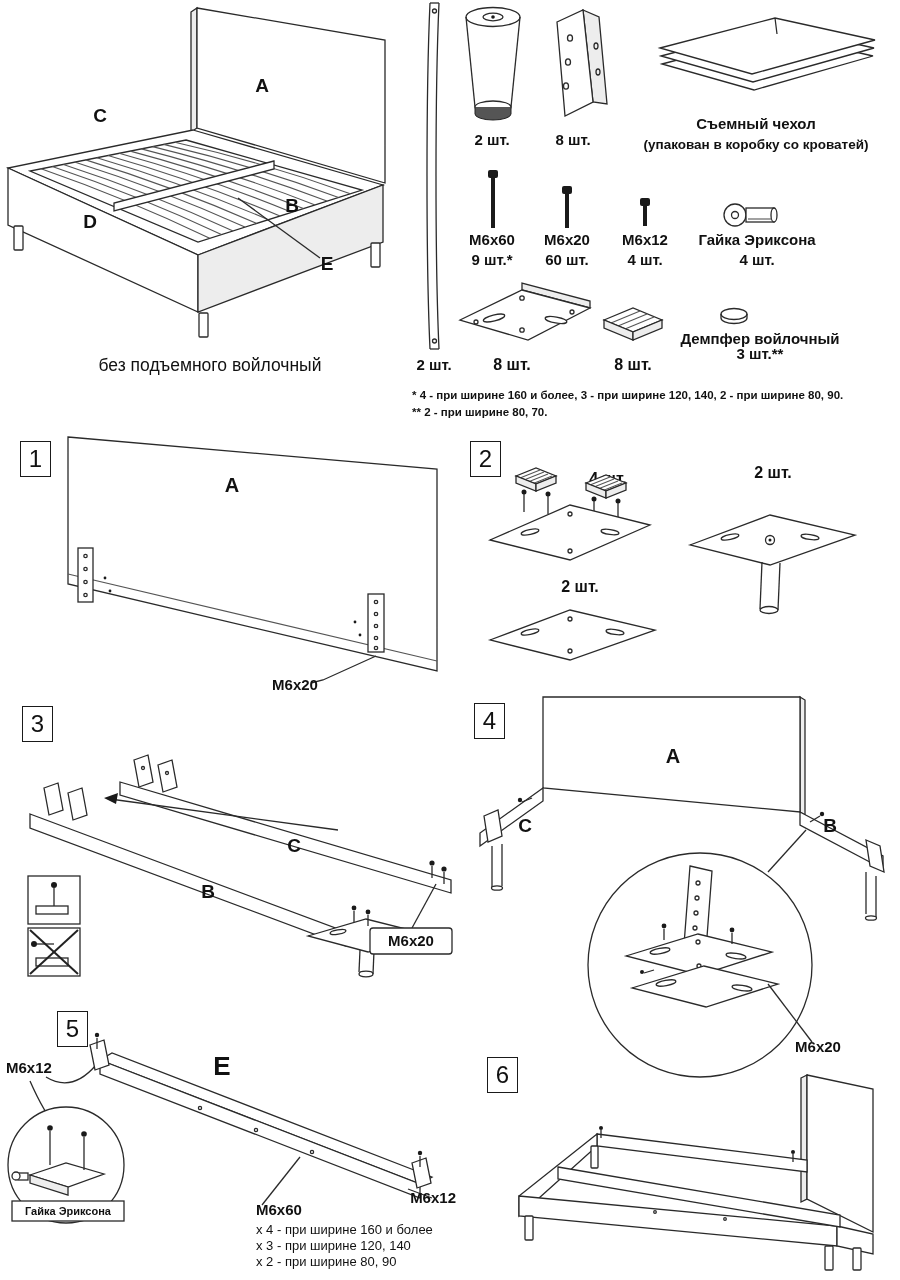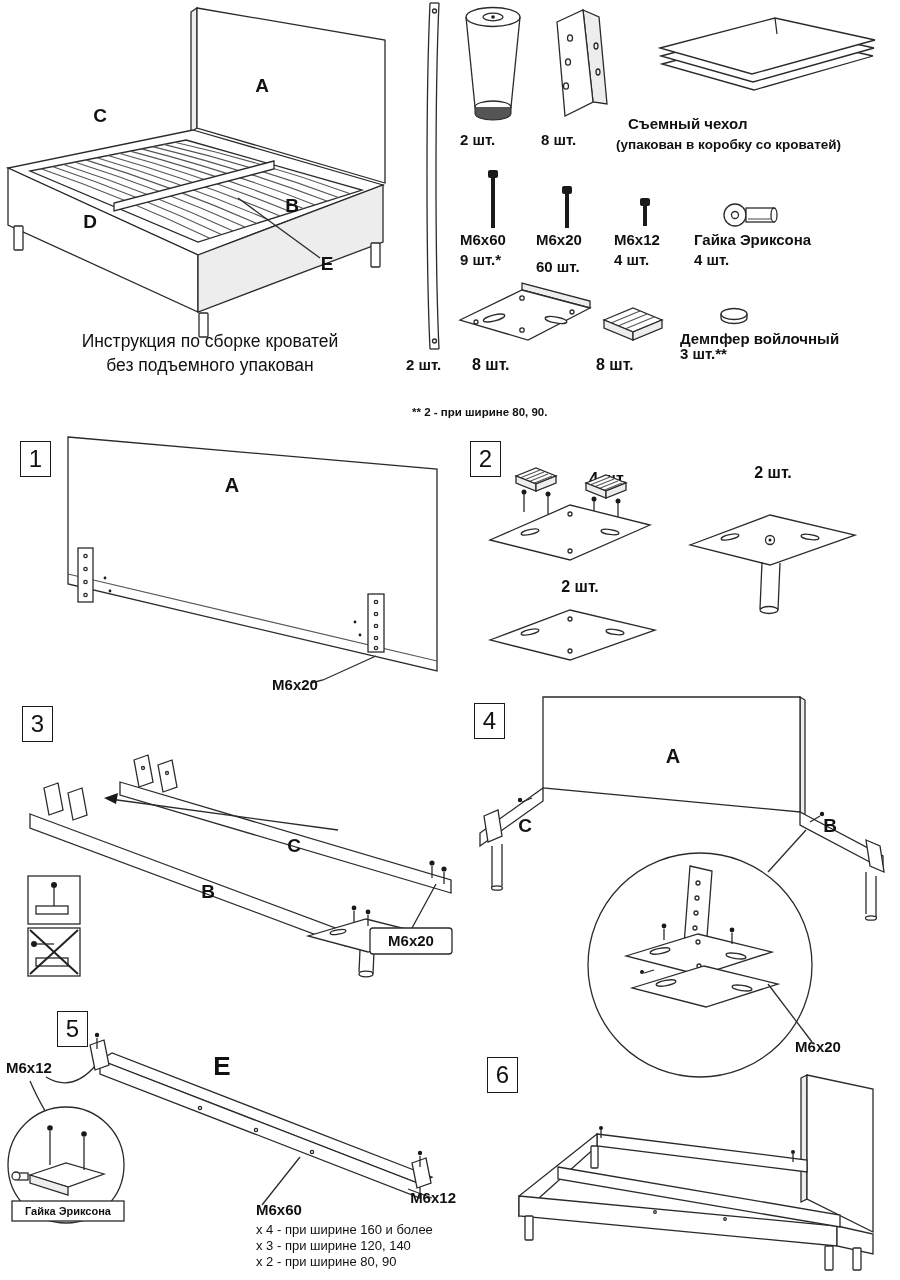--- a/index.html
+++ b/index.html
@@ -1,20 +1,20 @@
 <!DOCTYPE html>
 <html><head>
 <meta charset="utf-8">
 <style>
   * { margin:0; padding:0; box-sizing:border-box; }
   html,body { background:#fff; }
   body { font-family:"Liberation Sans", sans-serif; color:#111; }
   .page { position:relative; width:900px; height:1280px; background:#fff; overflow:hidden; }
   .abs { position:absolute; }
-  .lbl { position:absolute; font-weight:bold; font-size:15px; line-height:1.15; }
+  .lbl { position:absolute; font-weight:bold; text-align:center; font-size:15px; line-height:1.15; }
   .txt { position:absolute; text-align:center; }
   .fnote { position:absolute; font-weight:bold; font-size:11.5px; text-align:left; }
   .step-num { position:absolute; width:31px; height:36px; border:1.7px solid #1a1a1a; display:flex;
               align-items:center; justify-content:center; font-size:24px; background:#fff; z-index:6; }
   svg.abs { overflow:visible; }
   svg text { font-family:"Liberation Sans", sans-serif; fill:#111; }
   .ln { stroke:#2a2a2a; stroke-width:1.3; fill:none; }
   .lt { stroke:#555; stroke-width:1.1; fill:none; }
   .fw { fill:#fff; stroke:#2a2a2a; stroke-width:1.3; }
   .fg { fill:#ededed; stroke:#2a2a2a; stroke-width:1.3; }
@@ -56,22 +56,21 @@
     <rect class="fw" x="199" y="313" width="9" height="24" rx="1"></rect>
     <rect class="fw" x="371" y="243" width="9" height="24" rx="1"></rect>
     <line class="ln" x1="238" y1="198" x2="320" y2="258"></line>
     <text x="262" y="92" font-size="19" font-weight="600" text-anchor="middle">A</text>
     <text x="100" y="122" font-size="19" font-weight="600" text-anchor="middle">C</text>
     <text x="292" y="212" font-size="19" font-weight="600" text-anchor="middle">B</text>
     <text x="90" y="228" font-size="19" font-weight="600" text-anchor="middle">D</text>
     <text x="327" y="270" font-size="19" font-weight="600" text-anchor="middle">E</text>
   </svg>
 
-  <div class="txt" style="left:52px;top:331px;width:316px;font-size:17.5px">Инструкция по сборке кроватей</div>
-  <div class="txt" style="left:52px;top:355px;width:316px;font-size:17.5px">без подъемного упакован</div>
+  <div class="txt" style="left:52px;top:355px;width:316px;font-size:17.5px">без подъемного войлочный</div>
 
   <svg class="abs" style="left:414px;top:0" width="44" height="352" viewBox="0 0 44 352">
     <path class="ln" d="M16,3 C12,90 12,262 16,349"></path>
     <path class="ln" d="M25,3 C21,90 21,262 25,349"></path>
     <line class="ln" x1="16" y1="3" x2="25" y2="3"></line>
     <line class="ln" x1="16" y1="349" x2="25" y2="349"></line>
     <circle class="ln" cx="20.5" cy="11" r="2"></circle>
     <circle class="ln" cx="20.5" cy="341" r="2"></circle>
   </svg>
   <div class="lbl" style="left:406px;top:356px;width:56px">2 шт.</div>
@@ -112,21 +111,21 @@
     <rect class="fd" x="11" y="8" width="4" height="50"></rect>
   </svg>
   <div class="lbl" style="left:460px;top:231px;width:64px">М6х60</div>
   <div class="lbl" style="left:460px;top:251px;width:64px">9 шт.*</div>
 
   <svg class="abs" style="left:554px;top:186px" width="26" height="42" viewBox="0 0 26 42">
     <rect class="fd" x="8" y="0" width="10" height="8" rx="2"></rect>
     <rect class="fd" x="11" y="8" width="4" height="34"></rect>
   </svg>
   <div class="lbl" style="left:536px;top:231px;width:62px">М6х20</div>
-  <div class="lbl" style="left:536px;top:258px;width:62px">60 шт.</div>
+  <div class="lbl" style="left:536px;top:251px;width:62px">60 шт.</div>
 
   <svg class="abs" style="left:632px;top:198px" width="26" height="30" viewBox="0 0 26 30">
     <rect class="fd" x="8" y="0" width="10" height="8" rx="2"></rect>
     <rect class="fd" x="11" y="8" width="4" height="20"></rect>
   </svg>
   <div class="lbl" style="left:614px;top:231px;width:62px">М6х12</div>
   <div class="lbl" style="left:614px;top:251px;width:62px">4 шт.</div>
 
   <svg class="abs" style="left:722px;top:202px" width="66" height="26" viewBox="0 0 66 26">
     <circle class="fw" cx="13" cy="13" r="11"></circle>
@@ -160,21 +159,22 @@
   </svg>
   <div class="lbl" style="left:596px;top:356px;width:74px;font-size:16px">8 шт.</div>
 
   <svg class="abs" style="left:716px;top:306px" width="36" height="22" viewBox="0 0 36 22">
     <ellipse class="fw" cx="18" cy="8" rx="13" ry="5.5" fill="#f4efe6"></ellipse>
     <path class="ln" d="M5,8 v4 a13,5.5 0 0 0 26,0 v-4"></path>
   </svg>
   <div class="lbl" style="left:680px;top:330px;width:160px">Демпфер войлочный</div>
   <div class="lbl" style="left:680px;top:345px;width:160px">3 шт.**</div>
 
-  <div class="fnote" style="left:412px;top:406px;width:486px">** 2 - при ширине 80, 90.</div>
+  <div class="fnote" style="left:412px;top:389px;width:486px">* 4 - при ширине 160 и более, 3 - при ширине 120, 140, 2 - при ширине 80, 90.</div>
+  <div class="fnote" style="left:412px;top:406px;width:486px">** 2 - при ширине 80, 70.</div>
 
   <div class="step-num" style="left:20px;top:441px">1</div>
   <div class="step-num" style="left:470px;top:441px">2</div>
   <div class="step-num" style="left:22px;top:706px">3</div>
   <div class="step-num" style="left:474px;top:703px">4</div>
   <div class="step-num" style="left:57px;top:1011px">5</div>
   <div class="step-num" style="left:487px;top:1057px">6</div>
 
   <svg class="abs" style="left:55px;top:428px" width="395" height="272" viewBox="0 0 395 272">
     <polygon class="fw" points="13,9 382,41 382,243 13,156"></polygon>

